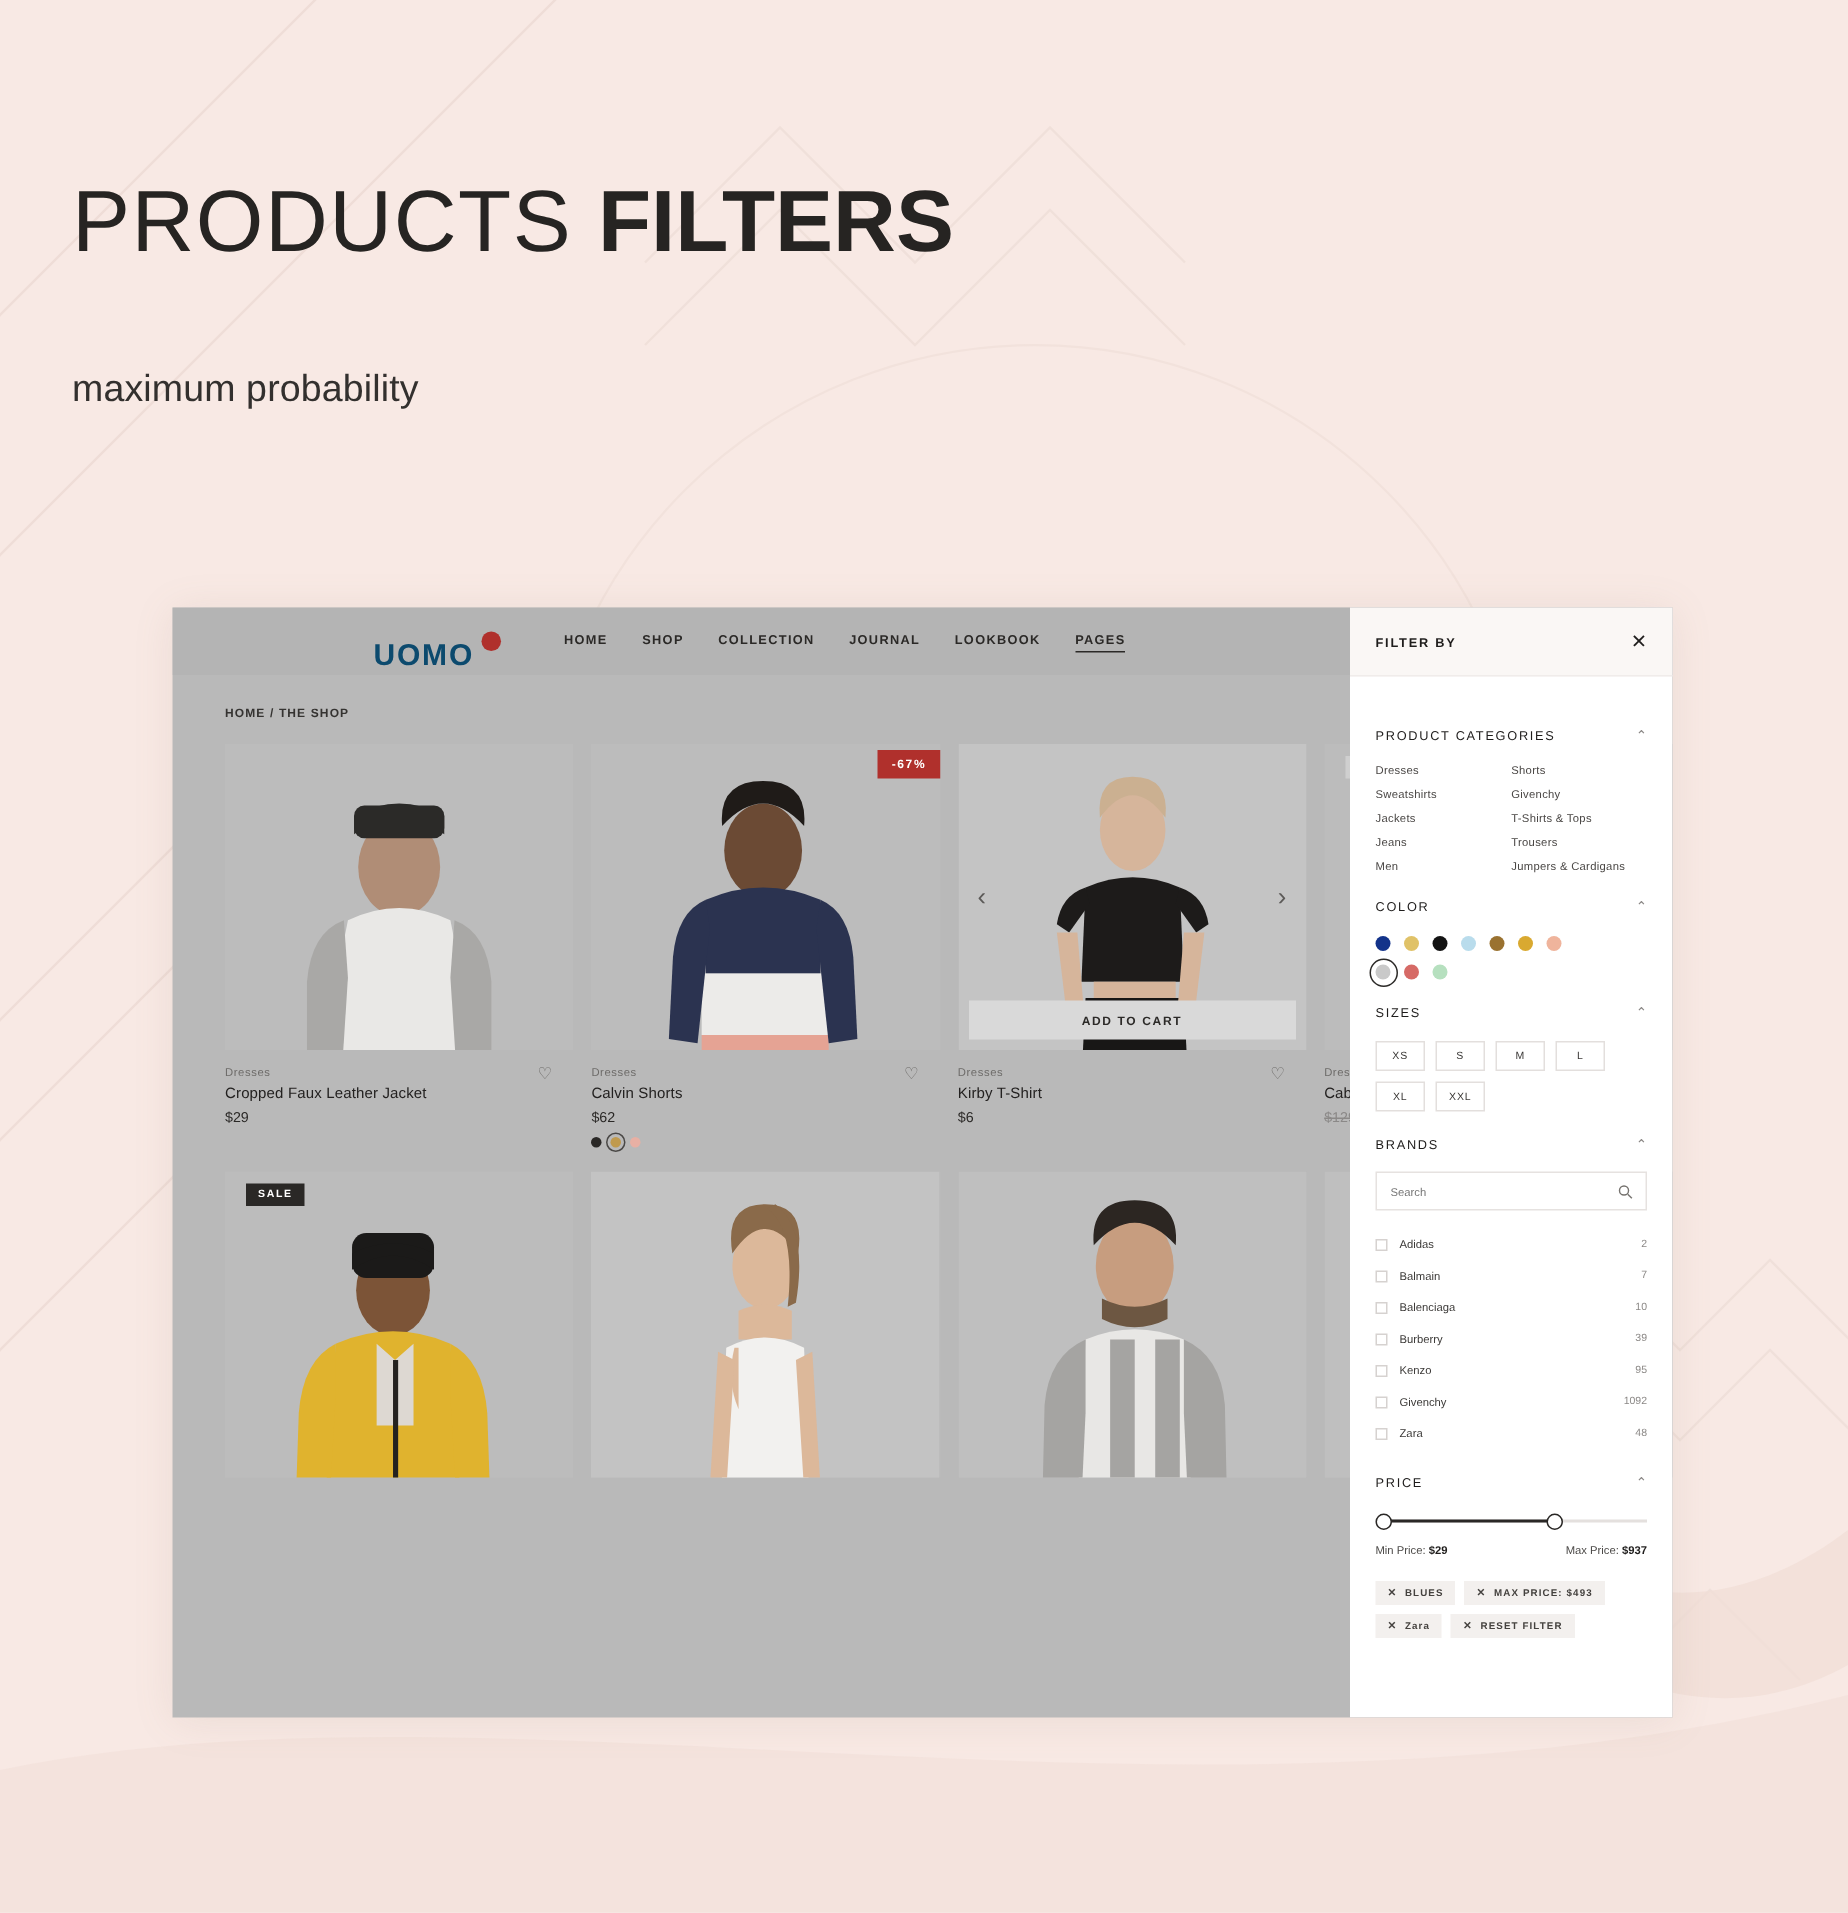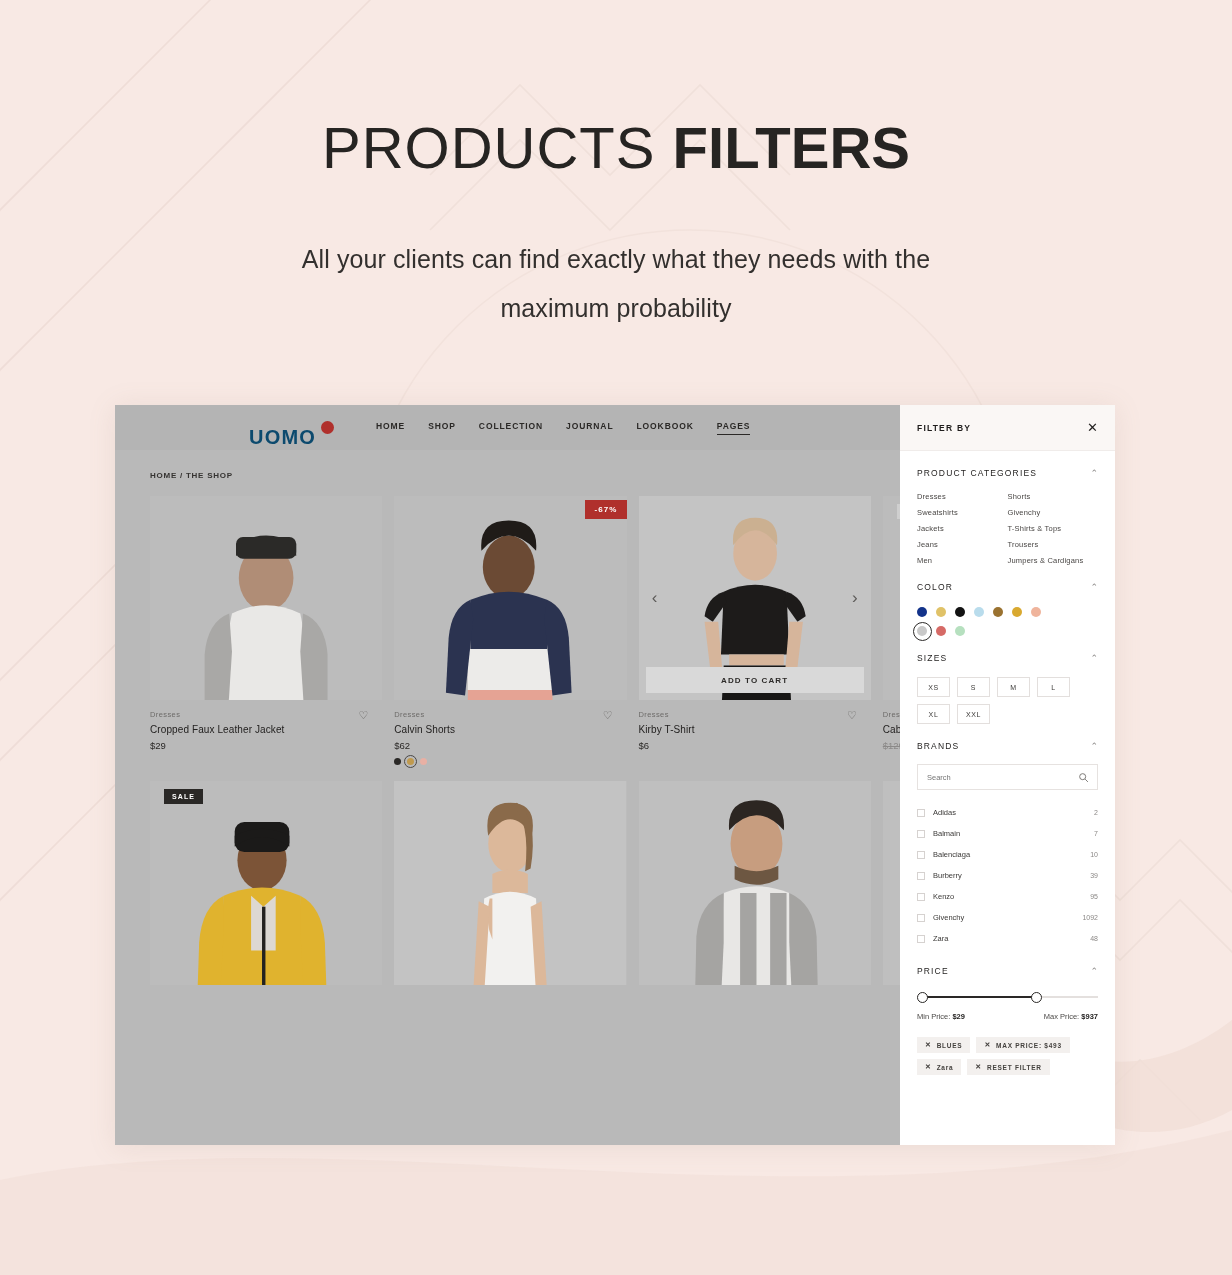--- a/index.html
+++ b/index.html
@@ -9,21 +9,21 @@
     background:#f8e9e4;
     position:relative;
     overflow:hidden;
   }
 
   
   .bg-deco { position:absolute; inset:0; overflow:hidden; pointer-events:none; }
   .bg-deco svg { position:absolute; inset:0; }
 
   
-  .hero { position:absolute; left:0; right:0; top:118px; text-align:center; z-index:2; }
+  .hero { position:absolute; left:0; right:0; top:118px; text-align:left; z-index:2;padding-left:48px; }
   .hero-title {
     font-size:58px; line-height:1.05; color:#262422; letter-spacing:1px;
     font-weight:300; white-space:nowrap;
   }
   .hero-title .bold { font-weight:700; letter-spacing:0px; }
   .hero-sub {
     margin-top:56px; font-size:25px; color:#33302e; font-weight:300;
     line-height:1.95; letter-spacing:.1px;
   }
 
@@ -125,21 +125,21 @@
   .meta .price .old { text-decoration:line-through; color:#8b8988; margin-right:5px; }
   .meta .price .new { color:#c2403b; }
   .heart { position:absolute; right:14px; top:9px; font-size:11px; color:#6d6b69; }
   .swatches { display:flex; gap:6px; margin-top:7px; align-items:center; }
   .sw { width:7px; height:7px; border-radius:50%; }
   .sw.sel { outline:1px solid #4a4846; outline-offset:2px; }
 
   
   .panel {
     position:absolute; right:0; top:0; width:215px; height:740px; background:#fff;
-    z-index:9; display:flex; flex-direction:column;
+    z-index:9; display:flex; flex-direction:column;gap:17px;
   }
   .panel-head {
     height:46px; background:#faf7f5; display:flex; align-items:center;
     padding:0 17px; border-bottom:1px solid #f0ecea;
   }
   .panel-head .t { font-size:8.5px; letter-spacing:1.2px; font-weight:700; color:#1f1d1c; }
   .panel-head .x { margin-left:auto; font-size:13px; color:#1f1d1c; line-height:1; }
   .panel-body { padding:0 17px; overflow:hidden; flex:1; }
 
   .sec { padding-top:17px; }
@@ -222,21 +222,20 @@
     <circle cx="690" cy="560" r="330" fill="none" stroke="#f2e2dc" stroke-width="1.5"></circle>
   </svg>
 </div>
 
 <div class="hero">
   <div class="hero-title">
     <span>PRODUCTS</span>
     <span class="bold">FILTERS</span>
   </div>
   <div class="hero-sub">
-    <div>All your clients can find exactly what they needs with the</div>
     <div>maximum probability</div>
   </div>
 </div>
 
 <div class="mock">
 
   <div class="site-header">
     <div class="logo">
       <span class="logo-text">UOMO</span>
       <span class="logo-dot"></span>

